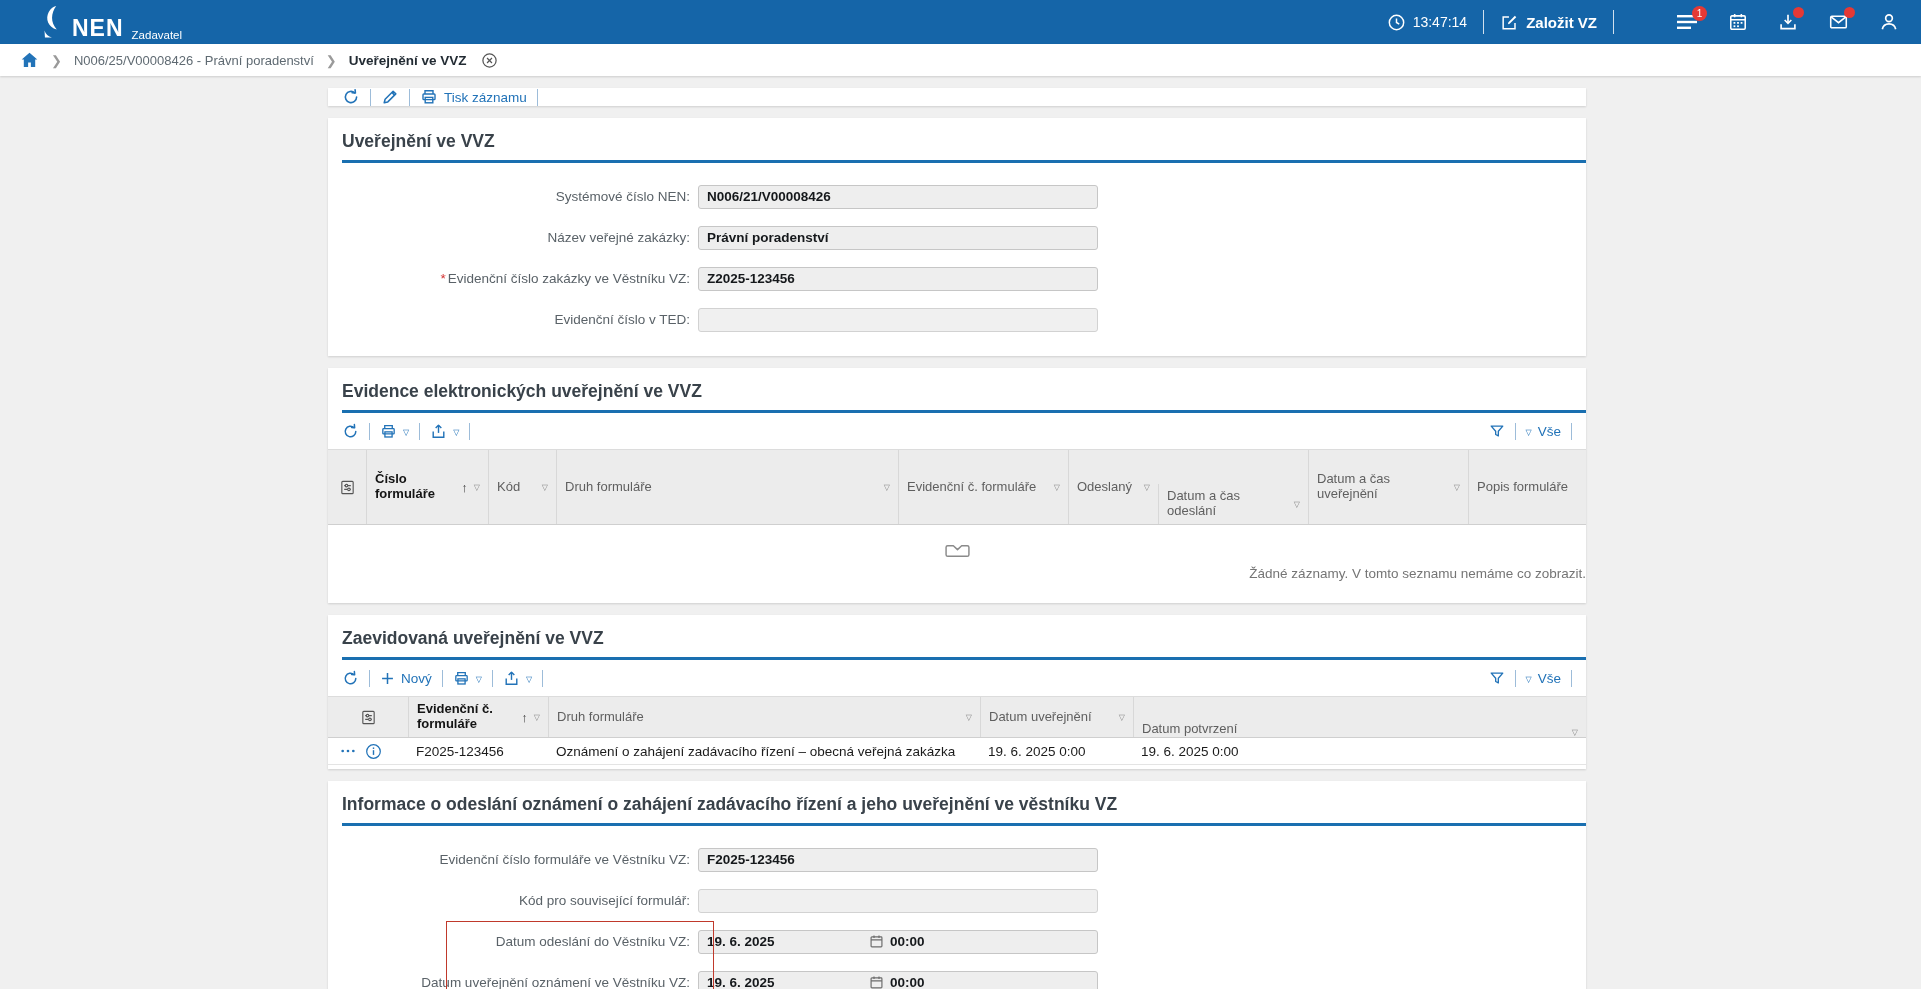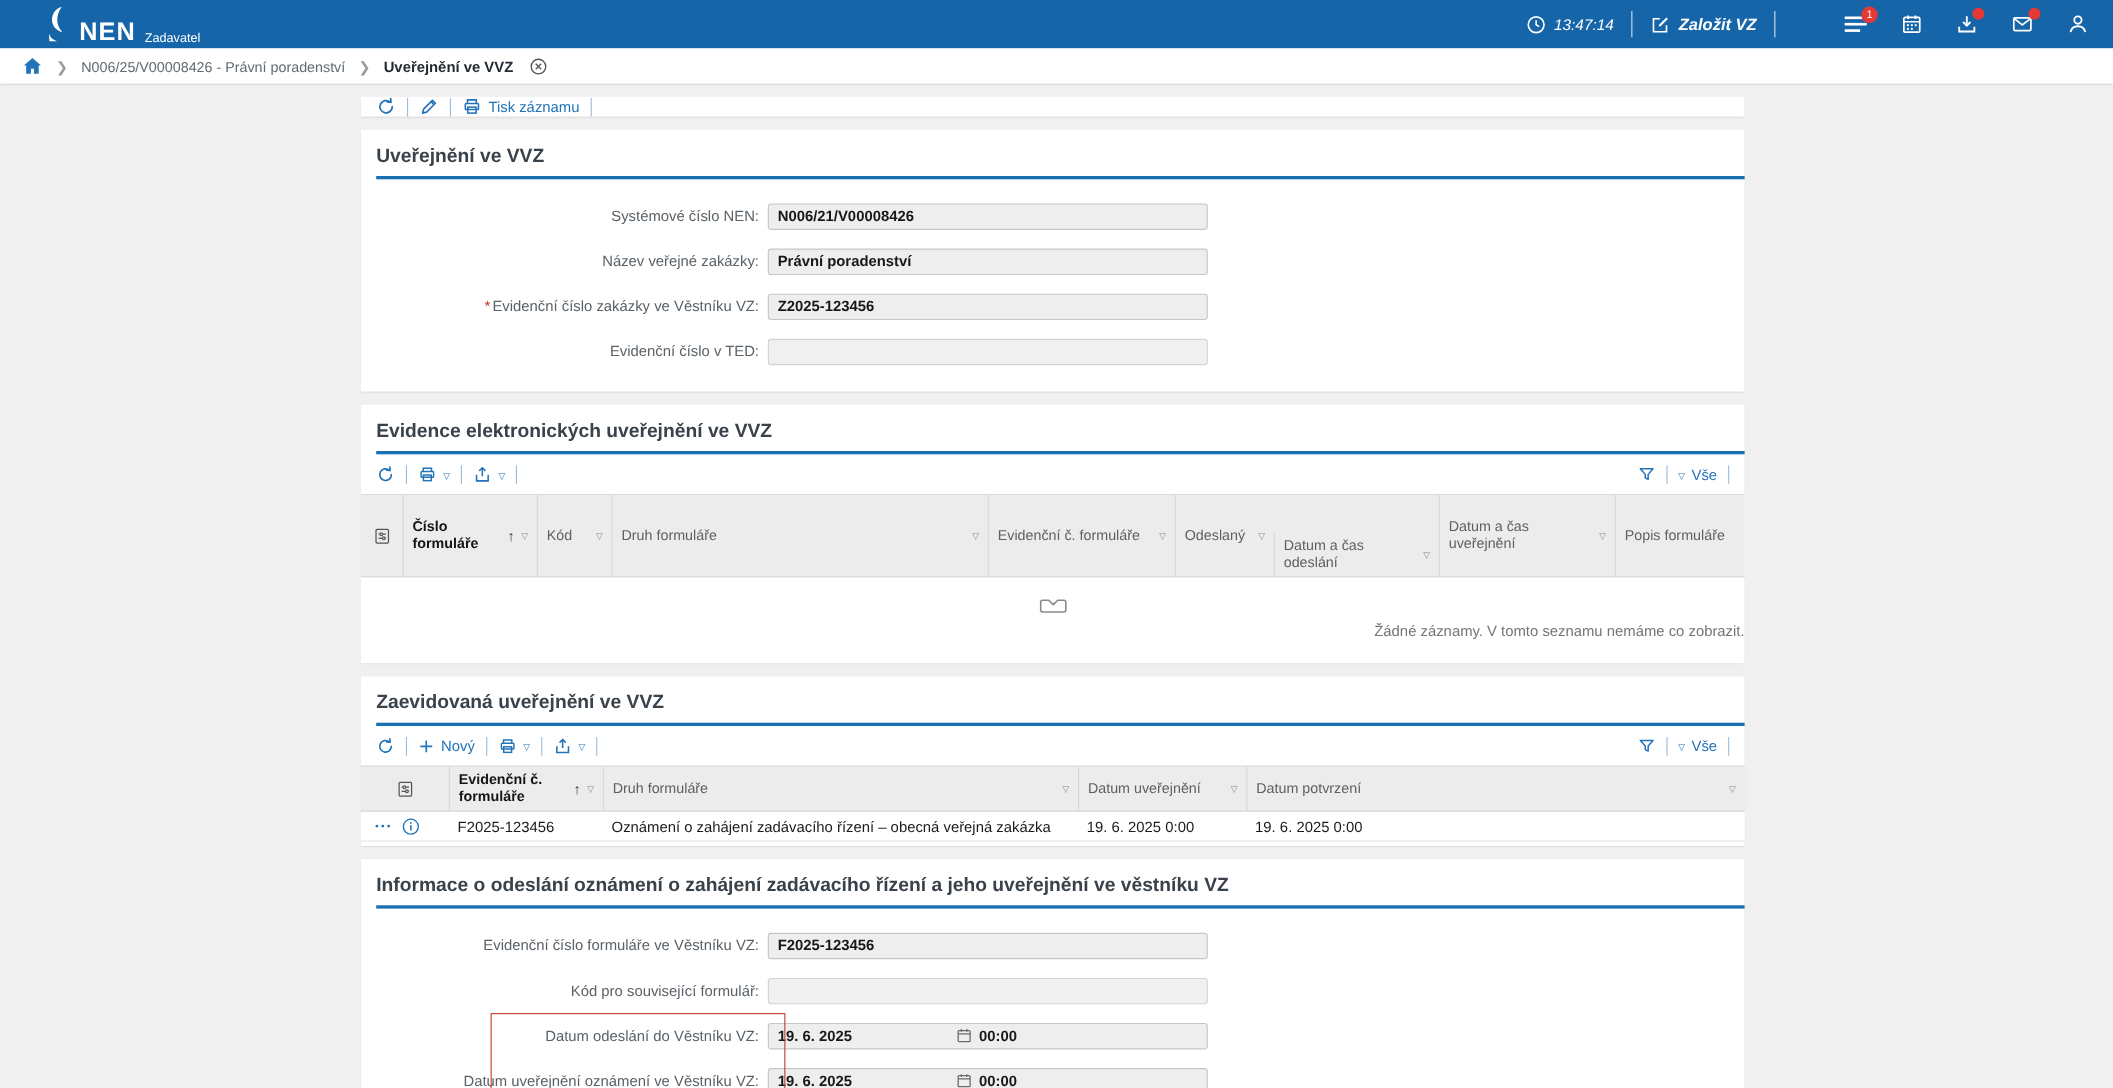--- a/index.html
+++ b/index.html
@@ -7,21 +7,21 @@
   body { font-family:"Liberation Sans", sans-serif; }
   .page { position:relative; width:1921px; height:989px; background:#f0f0f0; overflow:hidden; }
 
   
   .topbar { height:44px; background:#1565a8; display:flex; align-items:center; color:#fff; padding:0 18px 0 40px; }
   .logo-wrap { display:flex; align-items:flex-end; gap:6px; }
   .logo-mark { width:26px; height:34px; }
   .brand { font-size:23px; font-weight:bold; letter-spacing:1px; line-height:.9; }
   .brand-sub { font-size:11.5px; margin-left:2px; position:relative; top:2px; }
   .topbar-right { margin-left:auto; display:flex; align-items:center; }
-  .tb-item { display:flex; align-items:center; gap:7px; font-size:14px;font-style:italic; }
+  .tb-item { display:flex; align-items:center; gap:7px; font-size:14px; }
   .tb-strong { font-weight:bold; font-size:15px; }
   .vsep { width:1px; height:24px; background:rgba(255,255,255,.8); margin:0 16px; }
   .icon-group { display:flex; align-items:center; gap:30px; margin-left:46px; margin-right:4px; }
   .badge-wrap { position:relative; display:inline-flex; cursor:pointer; }
   .badge { position:absolute; top:-7px; right:-9px; min-width:15px; height:15px; border-radius:8px;
            background:#e53935; color:#fff; font-size:10px; display:flex; align-items:center; justify-content:center; padding:0 3px; }
   .badge-dot { position:absolute; top:-5px; right:-6px; width:11px; height:11px; border-radius:50%; background:#e53935; }
 
   
   .breadcrumb { height:32px; background:#fff; display:flex; align-items:center; padding-left:20px; gap:12px;
@@ -67,21 +67,21 @@
   .th { display:flex; align-items:center; padding:0 8px; min-height:40px; font-size:13px; color:#5f5f5f; border-left:1px solid #d8d8d8; }
   .th:first-child { border-left:none; justify-content:center; }
   .th .lbl { line-height:1.15; }
   .th .flt { margin-left:auto; font-size:8px; color:#8a8a8a; padding-left:6px; cursor:pointer; }
   .th.sorted .lbl { font-weight:bold; color:#141414; }
   .sort-arrow { font-size:13px; color:#3c3c3c; margin-left:8px; cursor:pointer; }
   .t1wrap { overflow:hidden; width:1258px; }
   .t1inner { width:1300px; }
   .t1c0{width:38px;} .t1c1{width:122px;} .t1c2{width:68px;} .t1c3{width:342px;} .t1c4{width:170px;}
   .t1c5{width:90px;} .t1c6{width:150px;margin-top:34px;} .t1c7{width:160px;} .t1c8{width:160px;}
-  .t2c0{width:80px;} .t2c1{width:140px;} .t2c2{width:432px;} .t2c3{width:153px;} .t2c4{width:453px;}
+  .t2c0{width:80px;} .t2c1{width:140px;} .t2c2{width:432px;} .t2c3{width:153px;} .t2c4{width:453px;align-items:flex-end;}
   .tr { display:flex; align-items:center; height:27px; border-bottom:1px solid #e4e4e4; font-size:13.5px; color:#1b1b1b; background:#fff; }
   .td { padding:0 8px; white-space:nowrap; overflow:hidden; }
   .row-actions { display:flex; align-items:center; gap:9px; justify-content:flex-start; padding-left:12px; color:#2273b8; }
 
   .empty-state { text-align:right; padding:17px 0 22px 0; }
   .empty-state .txt { color:#757575; font-size:13.5px; margin-top:6px; }
 
   .flex1 { flex:1; }
   svg { display:block; }
 </style>

